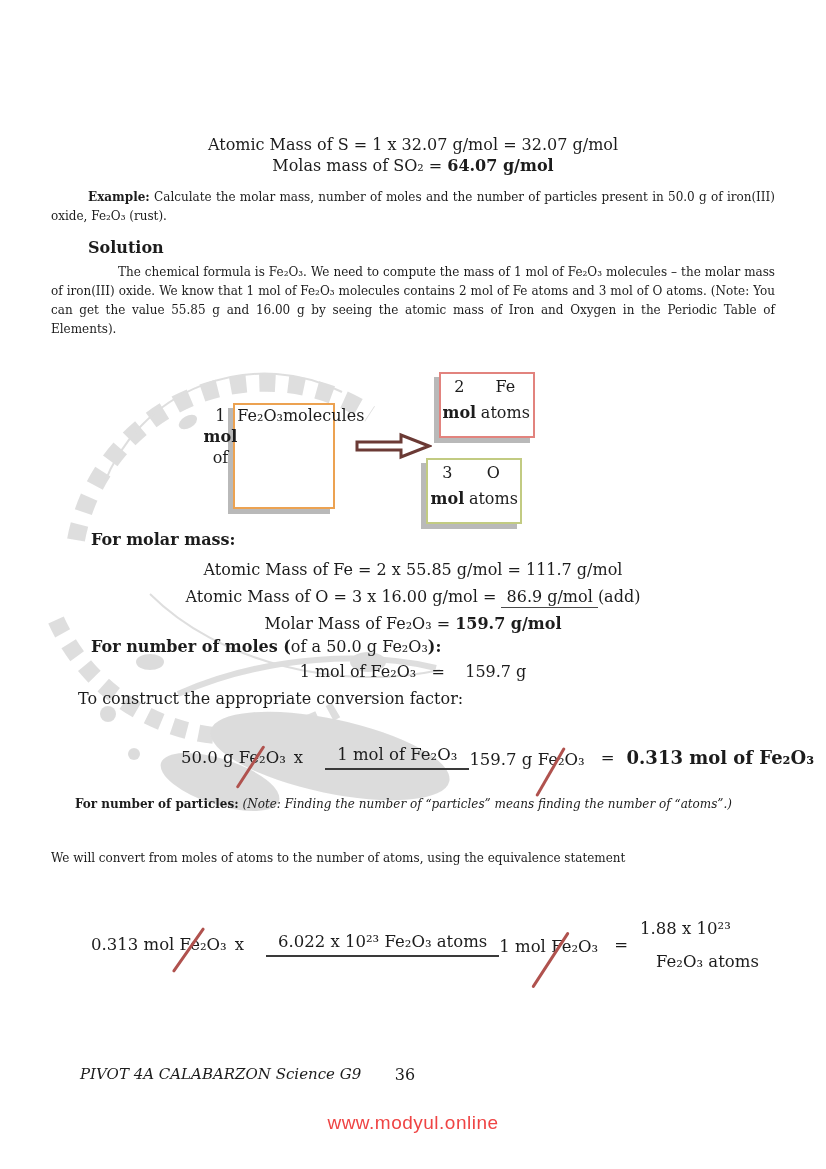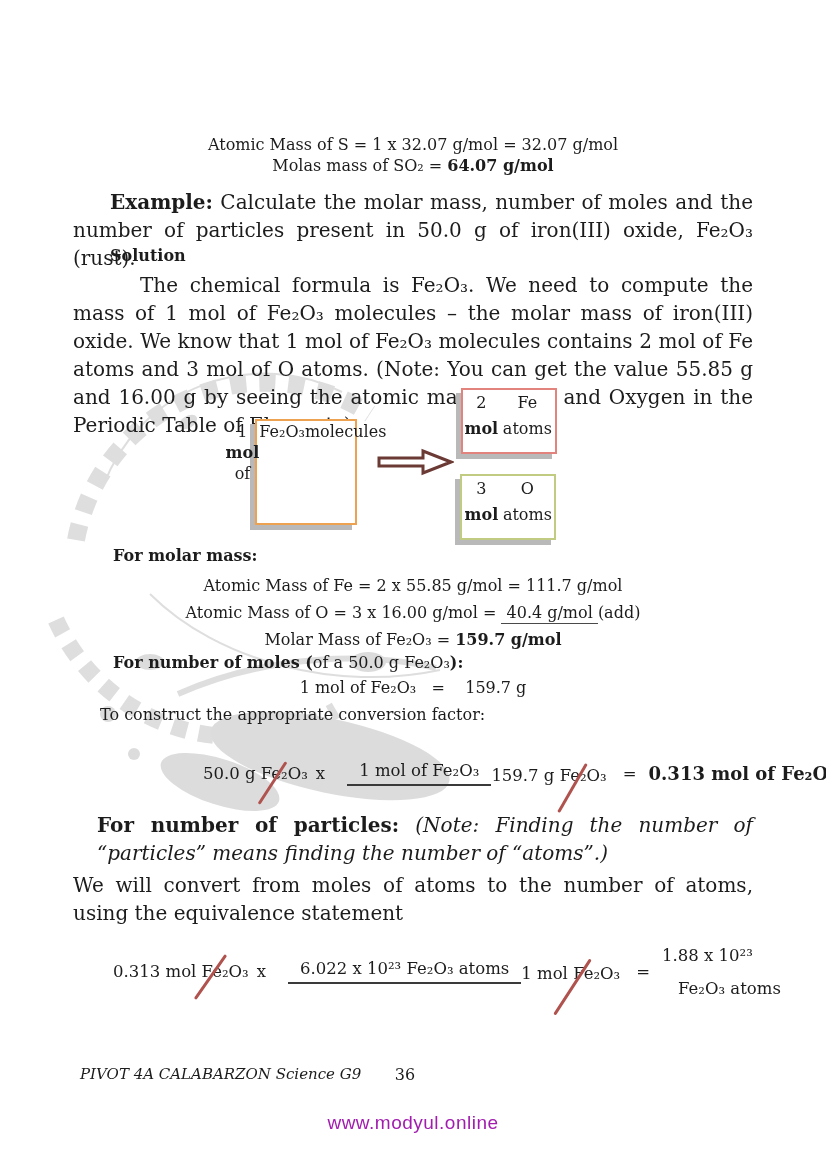--- a/index.html
+++ b/index.html
@@ -5,53 +5,53 @@
   html,body { margin:0; padding:0; background:#e8e8e8; }
   .page {
     position:relative;
     width:826px; height:1169px;
     margin:0 auto;
     background:#ffffff;
     font-family:"DejaVu Serif","Liberation Serif",serif;
     color:#1c1c1c;
     overflow:hidden;
   }
-  .content { position:relative; z-index:1; padding:0 73px; }
+  .content { position:relative; z-index:1; padding:0 51px; }
 
   
   .stamp { position:absolute; left:38px; top:362px; z-index:0; opacity:.85; pointer-events:none; }
   .url-watermark {
     position:absolute; left:0; top:1112px; width:100%;
     text-align:center; z-index:1;
     font-family:"Liberation Sans",sans-serif;
-    font-size:19px; color:#a21caf; letter-spacing:.5px;
+    font-size:19px; color:#ef4444; letter-spacing:.5px;
   }
 
   
   .centered-line { text-align:center; white-space:pre; }
   .so2-block { margin-top:134px; font-size:16px; }
   .so2-block .centered-line { line-height:21px; }
   .u-line { border-bottom:1.6px solid #4a4a4a; padding-bottom:1px; }
   b, .bold { font-weight:bold;text-align:center; }
 
-  .para { text-align:justify; font-size:20px; line-height:28px; }
+  .para { text-align:justify; font-size:12px; line-height:19px; }
   .example-para { margin-top:12px; height:38px; text-indent:37px; }
   .solution-heading { margin-top:7px; height:19px; font-size:16px; font-weight:bold; margin-left:37px; }
   .solution-body { margin-top:6px; height:95px; text-indent:67px; }
 
   
   .diagram { position:relative; height:168px; margin-top:0; }
   .dbox {
     position:absolute; background:#fff; text-align:center;
     display:flex; justify-content:center;
     font-size:16px; box-shadow:-5px 5px 0 #b9b9b9;
   }
   .dbox-source { left:182px; top:33px; width:98px; height:102px; border:2px solid #eca251; line-height:21px; }
   .dbox-fe     { left:388px; top:2px;  width:92px; height:62px; border:2px solid #e2837e; line-height:26px; }
-  .dbox-o      { left:387px; top:88px; width:92px; height:62px; border:2px solid #c2cb82; line-height:26px; }
+  .dbox-o      { left:375px; top:88px; width:92px; height:62px; border:2px solid #c2cb82; line-height:26px; }
   .darrow { position:absolute; left:303px; top:62px; }
 
   
   .mm-heading { margin-top:-8px; height:20px; font-size:16px; font-weight:bold; margin-left:40px; }
   .mm-lines { margin-top:6px; font-size:16px; }
   .mm-lines .centered-line { line-height:27px; }
   .moles-heading { margin-top:0; height:20px; font-size:16px; margin-left:40px; }
   .moles-equiv { margin-top:5px; height:20px; font-size:16px; }
   .construct-line { margin-top:7px; height:20px; font-size:16px; margin-left:27px; }
 
@@ -140,21 +140,21 @@
 
       <div class="dbox dbox-o">
         <div><span>3 </span><b>mol</b></div>
         <div>O atoms</div>
       </div>
     </div>
 
     <div class="mm-heading">For molar mass:</div>
     <div class="mm-lines">
       <div class="centered-line">Atomic Mass of Fe = 2 x 55.85 g/mol = 111.7 g/mol</div>
-      <div class="centered-line"><span>Atomic Mass of O = 3 x 16.00 g/mol = </span><span class="u-line"> 40.4 g/mol </span><span>(add)</span></div>
+      <div class="centered-line"><span>Atomic Mass of O = 3 x 16.00 g/mol = </span><span class="u-line"> 86.9 g/mol </span><span>(add)</span></div>
       <div class="centered-line"><span>Molar Mass of Fe₂O₃ = </span><b>159.7 g/mol</b></div>
     </div>
 
     <div class="moles-heading"><b>For number of moles (</b><span>of a 50.0 g Fe₂O₃</span><b>):</b></div>
 
     <div class="centered-line moles-equiv">1 mol of Fe₂O₃   =    159.7 g</div>
     <div class="construct-line">To construct the appropriate conversion factor:</div>
 
     <div class="equation eq1">
       <span class="cancel"><span>50.0 g Fe₂O₃</span><i class="slash slash-1"></i></span>

